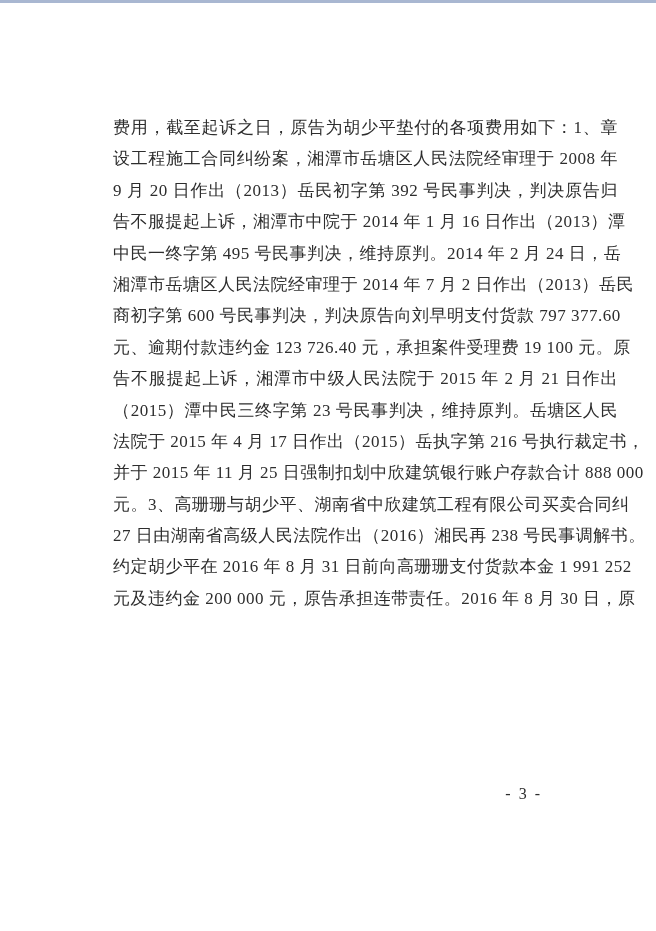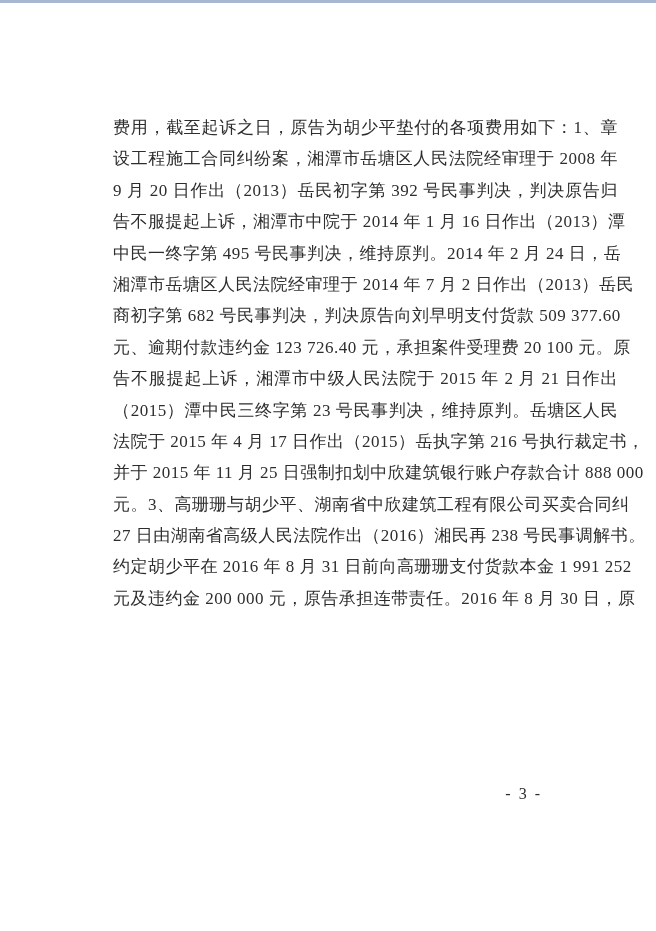--- a/index.html
+++ b/index.html
@@ -57,22 +57,22 @@
 
 <div class="scan-top-line"></div>
 
 <div class="text-block">
   <div class="doc-line">费用，截至起诉之日，原告为胡少平垫付的各项费用如下：1、章</div>
   <div class="doc-line">设工程施工合同纠纷案，湘潭市岳塘区人民法院经审理于 2008 年</div>
   <div class="doc-line">9 月 20 日作出（2013）岳民初字第 392 号民事判决，判决原告归</div>
   <div class="doc-line">告不服提起上诉，湘潭市中院于 2014 年 1 月 16 日作出（2013）潭</div>
   <div class="doc-line">中民一终字第 495 号民事判决，维持原判。2014 年 2 月 24 日，岳</div>
   <div class="doc-line">湘潭市岳塘区人民法院经审理于 2014 年 7 月 2 日作出（2013）岳民</div>
-  <div class="doc-line">商初字第 682 号民事判决，判决原告向刘早明支付货款 509 377.60</div>
-  <div class="doc-line">元、逾期付款违约金 123 726.40 元，承担案件受理费 20 100 元。原</div>
+  <div class="doc-line">商初字第 600 号民事判决，判决原告向刘早明支付货款 797 377.60</div>
+  <div class="doc-line">元、逾期付款违约金 123 726.40 元，承担案件受理费 19 100 元。原</div>
   <div class="doc-line">告不服提起上诉，湘潭市中级人民法院于 2015 年 2 月 21 日作出</div>
   <div class="doc-line">（2015）潭中民三终字第 23 号民事判决，维持原判。岳塘区人民</div>
   <div class="doc-line">法院于 2015 年 4 月 17 日作出（2015）岳执字第 216 号执行裁定书，</div>
   <div class="doc-line">并于 2015 年 11 月 25 日强制扣划中欣建筑银行账户存款合计 888 000</div>
   <div class="doc-line">元。3、高珊珊与胡少平、湖南省中欣建筑工程有限公司买卖合同纠</div>
   <div class="doc-line">27 日由湖南省高级人民法院作出（2016）湘民再 238 号民事调解书。</div>
   <div class="doc-line">约定胡少平在 2016 年 8 月 31 日前向高珊珊支付货款本金 1 991 252</div>
   <div class="doc-line">元及违约金 200 000 元，原告承担连带责任。2016 年 8 月 30 日，原</div>
 </div>
 

